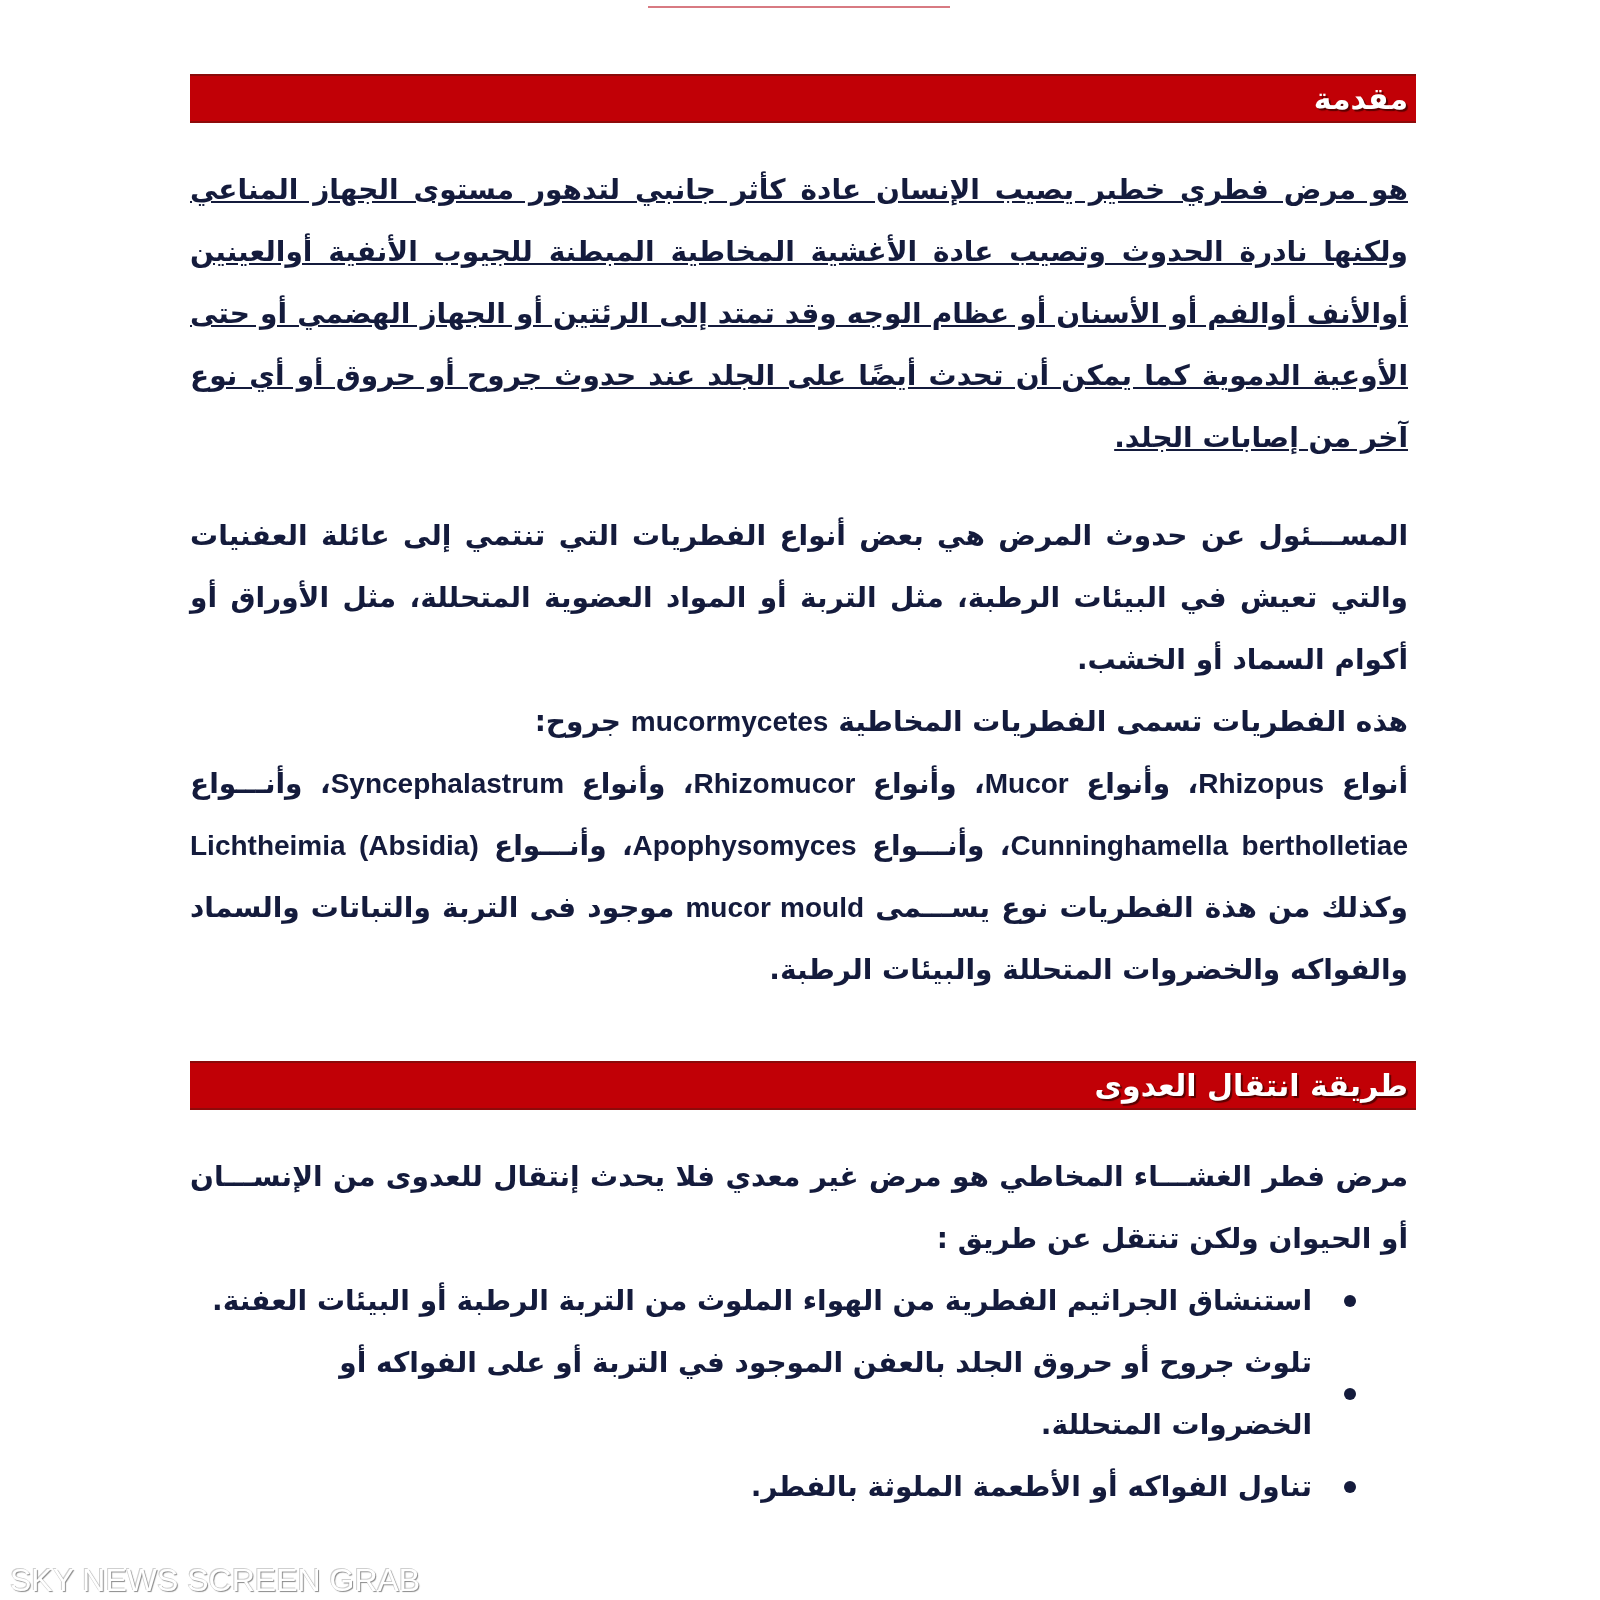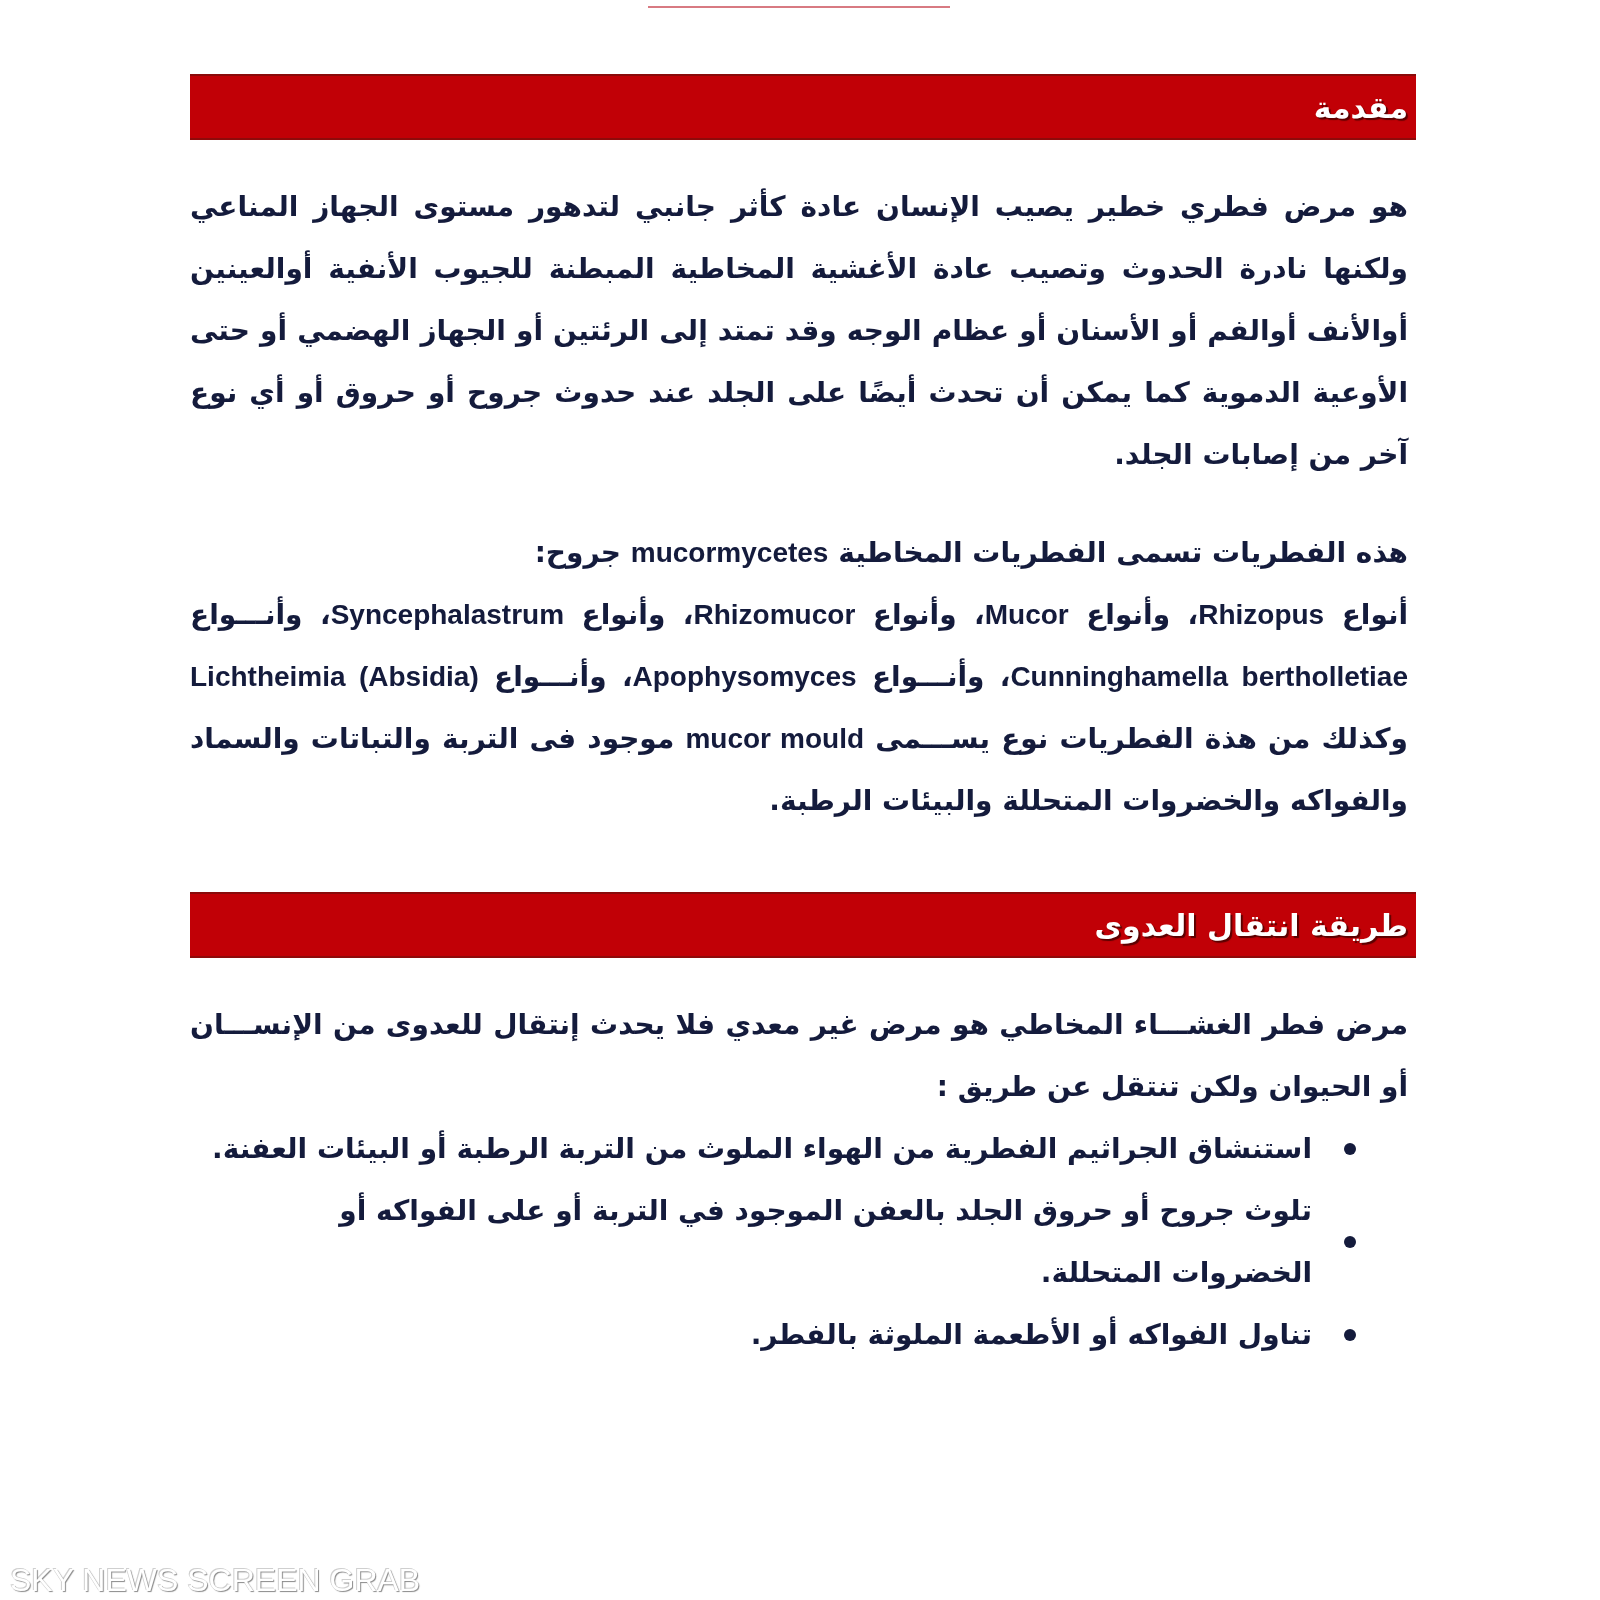--- a/index.html
+++ b/index.html
@@ -23,21 +23,21 @@
       background: #d87a82;
     }
     .page {
       position: absolute;
       left: 190px;
       top: 74px;
       width: 1226px;
     }
     .section-bar {
       background: #c10006;
-      height: 66px;
+      height: 49px;
       box-shadow: 0 -2px 0 #8e0a0a inset, 0 2px 0 #8a0a0a inset;
       direction: rtl;
       display: flex;
       align-items: center;
       padding-right: 8px;
       box-sizing: border-box;
     }
     .section-bar .title {
       color: #ffffff;
       font-weight: bold;
@@ -56,21 +56,21 @@
       margin: 0;
       padding: 0 8px 0 0;
     }
     .para .latin {
       font-family: "Liberation Sans", sans-serif;
       font-weight: bold;
       direction: ltr;
       unicode-bidi: isolate;
     }
     .sec1-bar { margin-top: 0; }
-    .sec1-text { margin-top: 36px; }
+    .sec1-text { margin-top: 36px; text-decoration: underline; }
     .sec2-bar { margin-top: 38px; }
     .sec2-text { margin-top: 36px; }
     .sec3-bar { margin-top: 60px; }
     .sec3-text { margin-top: 36px; }
     .bullets {
       direction: rtl;
       list-style: none;
       margin: 0;
       padding: 0 60px 0 0;
     }
@@ -108,20 +108,21 @@
 <div class="top-rule"></div>
 
 <div class="page">
 
   <div class="section-bar sec1-bar">
     <span class="title">مقدمة</span>
   </div>
   <p class="para sec1-text">هو مرض فطري خطير يصيب الإنسان عادة كأثر جانبي لتدهور مستوى الجهاز المناعي ولكنها نادرة الحدوث وتصيب عادة الأغشية المخاطية المبطنة للجيوب الأنفية أوالعينين أوالأنف أوالفم أو الأسنان أو عظام الوجه وقد تمتد إلى الرئتين أو الجهاز الهضمي أو حتى الأوعية الدموية كما يمكن أن تحدث أيضًا على الجلد عند حدوث جروح أو حروق أو أي نوع آخر من إصابات الجلد.</p>
 
   <div class="sec2-text">
+    <p class="para">المســـئول عن حدوث المرض هي بعض أنواع الفطريات التي تنتمي إلى عائلة العفنيات والتي تعيش في البيئات الرطبة، مثل التربة أو المواد العضوية المتحللة، مثل الأوراق أو أكوام السماد أو الخشب.</p>
     <p class="para"><span>هذه الفطريات تسمى الفطريات المخاطية </span><span class="latin">mucormycetes</span><span> جروح:</span></p>
     <p class="para"><span>أنواع</span> <span class="latin">Rhizopus</span>، <span>وأنواع</span> <span class="latin">Mucor</span>، <span>وأنواع</span> <span class="latin">Rhizomucor</span>، <span>وأنواع</span> <span class="latin">Syncephalastrum</span>، <span>وأنـــواع</span> <span class="latin">Cunninghamella bertholletiae</span>، <span>وأنـــواع</span> <span class="latin">Apophysomyces</span>، <span>وأنـــواع</span> <span class="latin">Lichtheimia (Absidia)</span> <span>وكذلك من هذة الفطريات نوع يســـمى</span> <span class="latin">mucor mould</span> <span>موجود فى التربة والتباتات والسماد والفواكه والخضروات المتحللة والبيئات الرطبة.</span></p>
   </div>
 
   <div class="section-bar sec3-bar">
     <span class="title">طريقة انتقال العدوى</span>
   </div>
   <div class="sec3-text">
     <p class="para">مرض فطر الغشـــاء المخاطي هو مرض غير معدي فلا يحدث إنتقال للعدوى من الإنســـان أو الحيوان ولكن تنتقل عن طريق :</p>
     <ul class="bullets">

